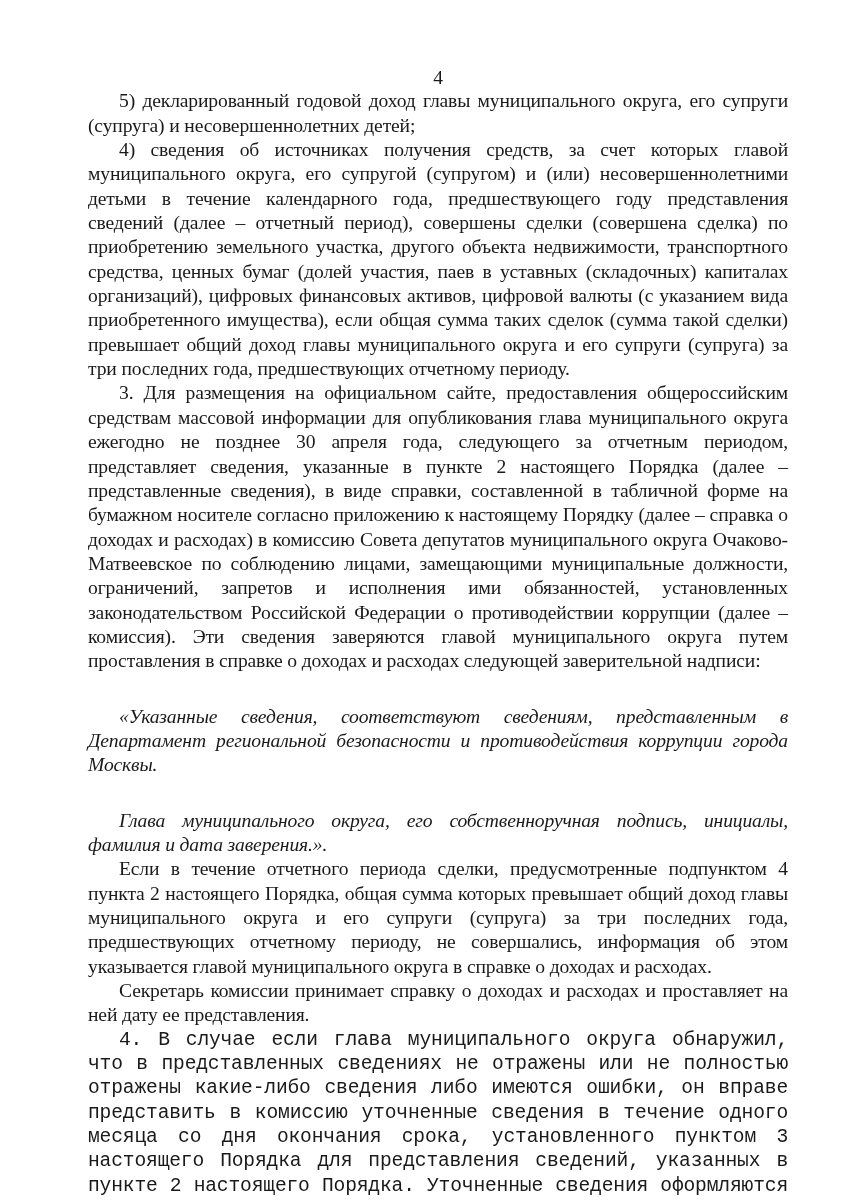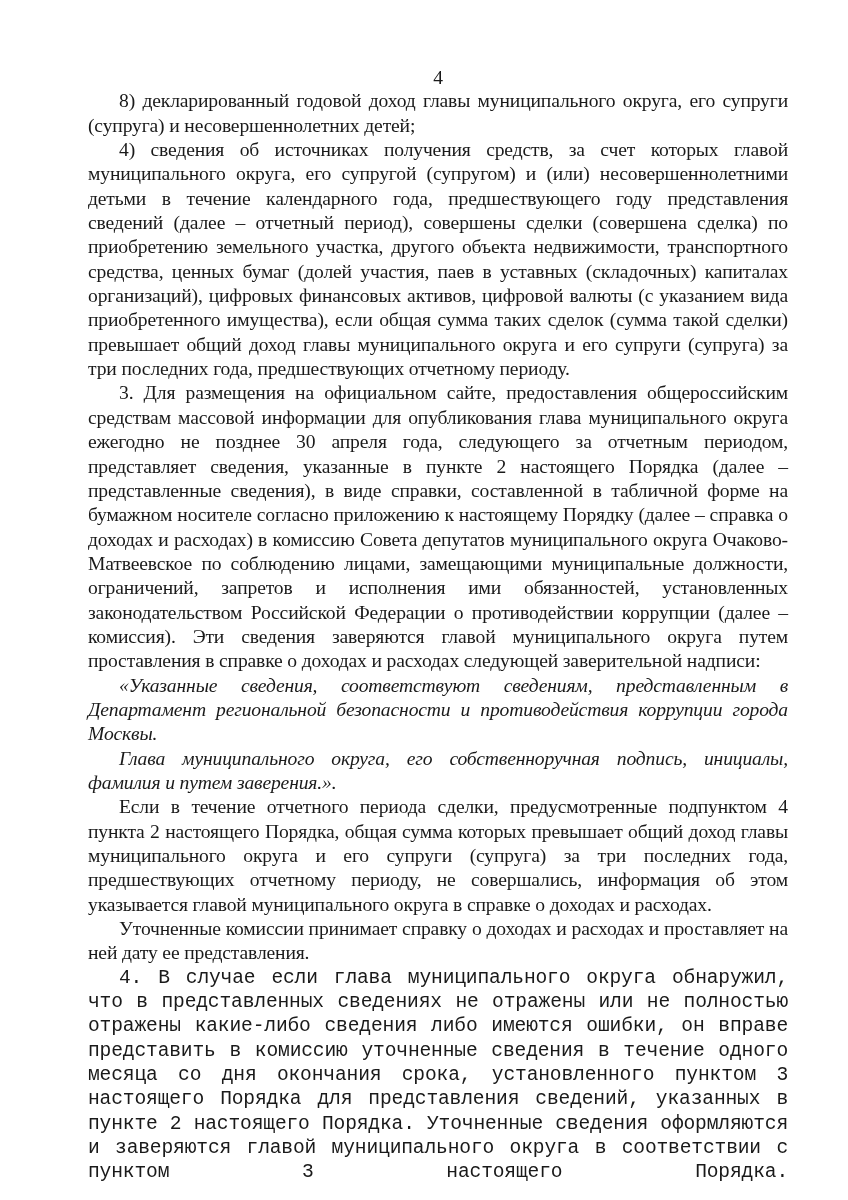--- a/index.html
+++ b/index.html
@@ -4,29 +4,29 @@
 <style>
   html, body { margin: 0; padding: 0; background: #ffffff; }
   body { width: 848px; height: 1200px; overflow: hidden; position: relative; }
   .page {
     position: absolute; left: 88px; top: 66px; width: 700px;
     font-family: "Liberation Serif", serif; font-size: 19.6px; line-height: 24.35px;
     color: #1a1a1a; text-align: justify; letter-spacing: -0.15px;
   }
   .pagenum { text-align: center; margin: 0 0 -1px 0; }
   p { margin: 0; text-indent: 31px; text-align: justify; }
-  p.it { font-style: italic; }
+  p.it { font-style: italic; margin-top: 31px; }
   p.last { text-align-last: justify; font-family: Liberation Mono, monospace; }
 </style>
 </head>
 <body>
 
 <div class="page">
   <div class="pagenum">4</div>
-  <p>8) декларированный годовой доход главы муниципального округа, его супруги (супруга) и несовершеннолетних детей;</p>
+  <p>5) декларированный годовой доход главы муниципального округа, его супруги (супруга) и несовершеннолетних детей;</p>
   <p>4) сведения об источниках получения средств, за счет которых главой муниципального округа, его супругой (супругом) и (или) несовершеннолетними детьми в течение календарного года, предшествующего году представления сведений (далее – отчетный период), совершены сделки (совершена сделка) по приобретению земельного участка, другого объекта недвижимости, транспортного средства, ценных бумаг (долей участия, паев в уставных (складочных) капиталах организаций), цифровых финансовых активов, цифровой валюты (с указанием вида приобретенного имущества), если общая сумма таких сделок (сумма такой сделки) превышает общий доход главы муниципального округа и его супруги (супруга) за три последних года, предшествующих отчетному периоду.</p>
   <p>3. Для размещения на официальном сайте, предоставления общероссийским средствам массовой информации для опубликования глава муниципального округа ежегодно не позднее 30 апреля года, следующего за отчетным периодом, представляет сведения, указанные в пункте 2 настоящего Порядка (далее – представленные сведения), в виде справки, составленной в табличной форме на бумажном носителе согласно приложению к настоящему Порядку (далее – справка о доходах и расходах) в комиссию Совета депутатов муниципального округа Очаково-Матвеевское по соблюдению лицами, замещающими муниципальные должности, ограничений, запретов и исполнения ими обязанностей, установленных законодательством Российской Федерации о противодействии коррупции (далее – комиссия). Эти сведения заверяются главой муниципального округа путем проставления в справке о доходах и расходах следующей заверительной надписи:</p>
   <p class="it">«Указанные сведения, соответствуют сведениям, представленным в Департамент региональной безопасности и противодействия коррупции города Москвы.</p>
-  <p class="it">Глава муниципального округа, его собственноручная подпись, инициалы, фамилия и путем заверения.».</p>
+  <p class="it">Глава муниципального округа, его собственноручная подпись, инициалы, фамилия и дата заверения.».</p>
   <p>Если в течение отчетного периода сделки, предусмотренные подпунктом 4 пункта 2 настоящего Порядка, общая сумма которых превышает общий доход главы муниципального округа и его супруги (супруга) за три последних года, предшествующих отчетному периоду, не совершались, информация об этом указывается главой муниципального округа в справке о доходах и расходах.</p>
-  <p>Уточненные комиссии принимает справку о доходах и расходах и проставляет на ней дату ее представления.</p>
+  <p>Секретарь комиссии принимает справку о доходах и расходах и проставляет на ней дату ее представления.</p>
   <p class="last">4. В случае если глава муниципального округа обнаружил, что в представленных сведениях не отражены или не полностью отражены какие-либо сведения либо имеются ошибки, он вправе представить в комиссию уточненные сведения в течение одного месяца со дня окончания срока, установленного пунктом 3 настоящего Порядка для представления сведений, указанных в пункте 2 настоящего Порядка. Уточненные сведения оформляются и заверяются главой муниципального округа в соответствии с пунктом 3 настоящего Порядка.</p>
 </div>
 
 </body></html>

